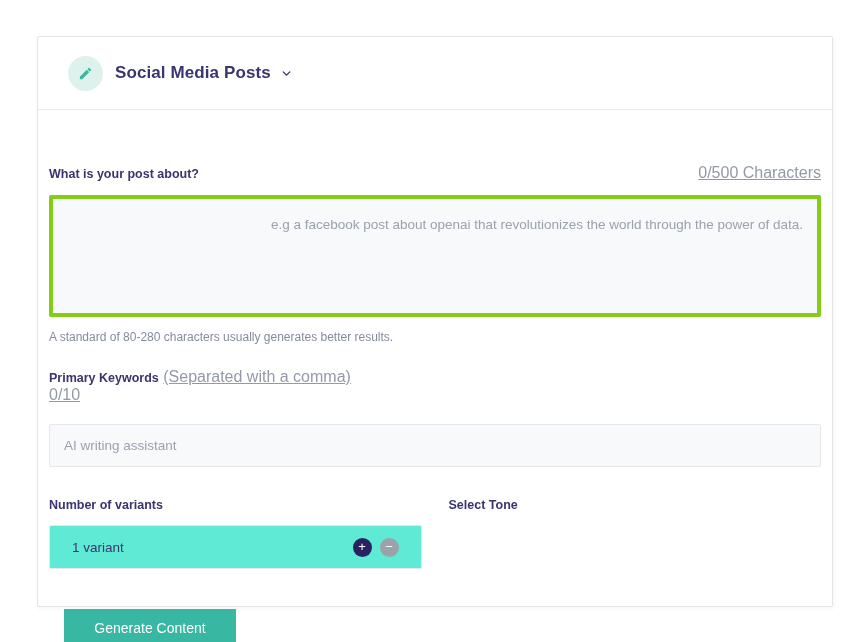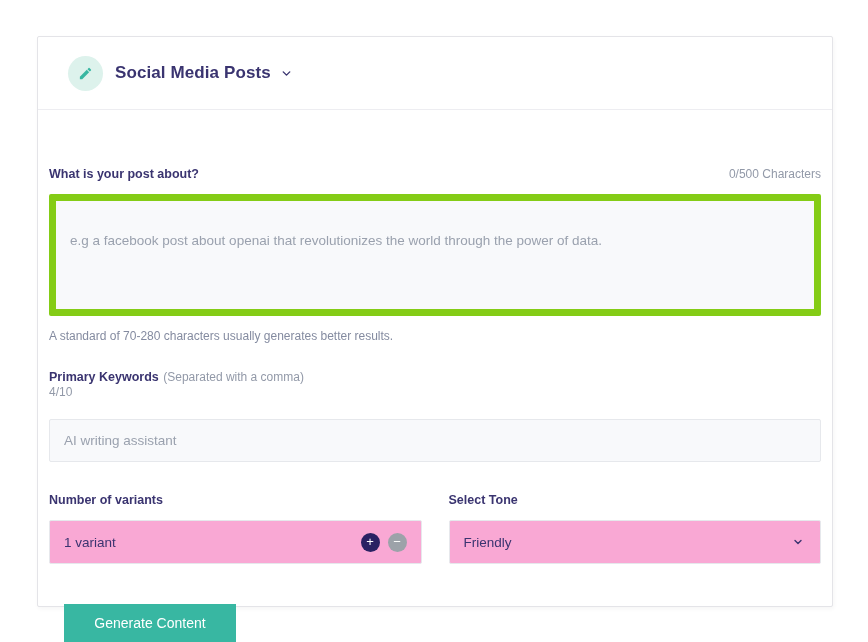--- a/index.html
+++ b/index.html
@@ -54,37 +54,39 @@
     font-size: 12.5px;
     font-weight: 700;
     color: #3a3470;
     margin-top: 32px;
   }
   .label-hint {
     font-weight: 400;
     color: #9299a8;
   }
   .counter {
-    font-size: 12px;
+    font-size: 16px;
     color: #9299a8;
+    text-decoration: underline;
   }
   .post-textarea {
     display: block;
     width: 100%;
     height: 122px;
     margin-top: 13px;
     background: #f8f9fb;
-    border: 7px solid #84cc16;
+    border: 4px solid #84cc16;
     border-radius: 2px;
     resize: none;
-    padding: 32px 14px;
+    padding: 18px 14px;
     font-family: "Liberation Sans", "DejaVu Sans", sans-serif;
     font-size: 13.5px;
     color: #3a3470;
     outline: none;
+    text-align: right;
   }
   .post-textarea::placeholder, .keywords-input::placeholder { color: #9aa1ae; opacity: 1; }
   .helper-text {
     margin-top: 13px;
     font-size: 12px;
     color: #848ba0;
   }
   .keywords-input {
     display: block;
     width: 100%;
@@ -101,26 +103,26 @@
   }
   .two-col {
     display: flex;
     gap: 27px;
     margin-top: 28px;
   }
   .col { flex: 1 1 0; }
   .control-box {
     margin-top: 12px;
     height: 44px;
-    background: #f9a8d4;
+    background: #5eead4;
     border: 1px solid #e6e8ec;
     border-radius: 2px;
     display: flex;
     align-items: center;
-    padding: 0 14px;
+    padding: 0 22px;
   }
   .control-value {
     font-size: 13.5px;
     color: #3a3470;
     flex: 1;
   }
   .stepper {
     display: flex;
     gap: 8px;
     align-items: center;
@@ -173,55 +175,47 @@
     </span>
   </div>
 
   <div class="card-body">
 
     <div class="label-row">
       <span class="field-label">What is your post about?</span>
       <span class="counter">0/500 Characters</span>
     </div>
     <textarea class="post-textarea" placeholder="e.g a facebook post about openai that revolutionizes the world through the power of data." style=""></textarea>
-    <div class="helper-text">A standard of 70-280 characters usually generates better results.</div>
+    <div class="helper-text">A standard of 80-280 characters usually generates better results.</div>
 
     <div class="label-row tight">
       <span>
         <span class="field-label">Primary Keywords</span>
         <span class="counter label-hint">(Separated with a comma)</span>
       </span>
-      <span class="counter">4/10</span>
+      <span class="counter">0/10</span>
     </div>
     <input type="text" class="keywords-input" placeholder="AI writing assistant" style="">
 
     <div class="two-col">
       <div class="col">
         <span class="field-label">Number of variants</span>
         <div class="control-box">
           <span class="control-value">1 variant</span>
           <span class="stepper">
             <button class="step-btn step-plus">
               <span>+</span>
             </button>
             <button class="step-btn step-minus">
               <span>−</span>
             </button>
           </span>
         </div>
       </div>
       <div class="col">
         <span class="field-label">Select Tone</span>
-        <div class="control-box select-box">
-          <span class="control-value">Friendly</span>
-          <span class="select-chevron">
-            <svg width="12" height="12" viewBox="0 0 24 24" fill="none" stroke="#3a3470" stroke-width="2.8" stroke-linecap="round" stroke-linejoin="round">
-                <polyline points="6 9 12 15 18 9"></polyline>
-              </svg>
-          </span>
-        </div>
       </div>
     </div>
 
     <button class="generate-btn">Generate Content</button>
 
   </div>
 </div>
 
 </body></html>

